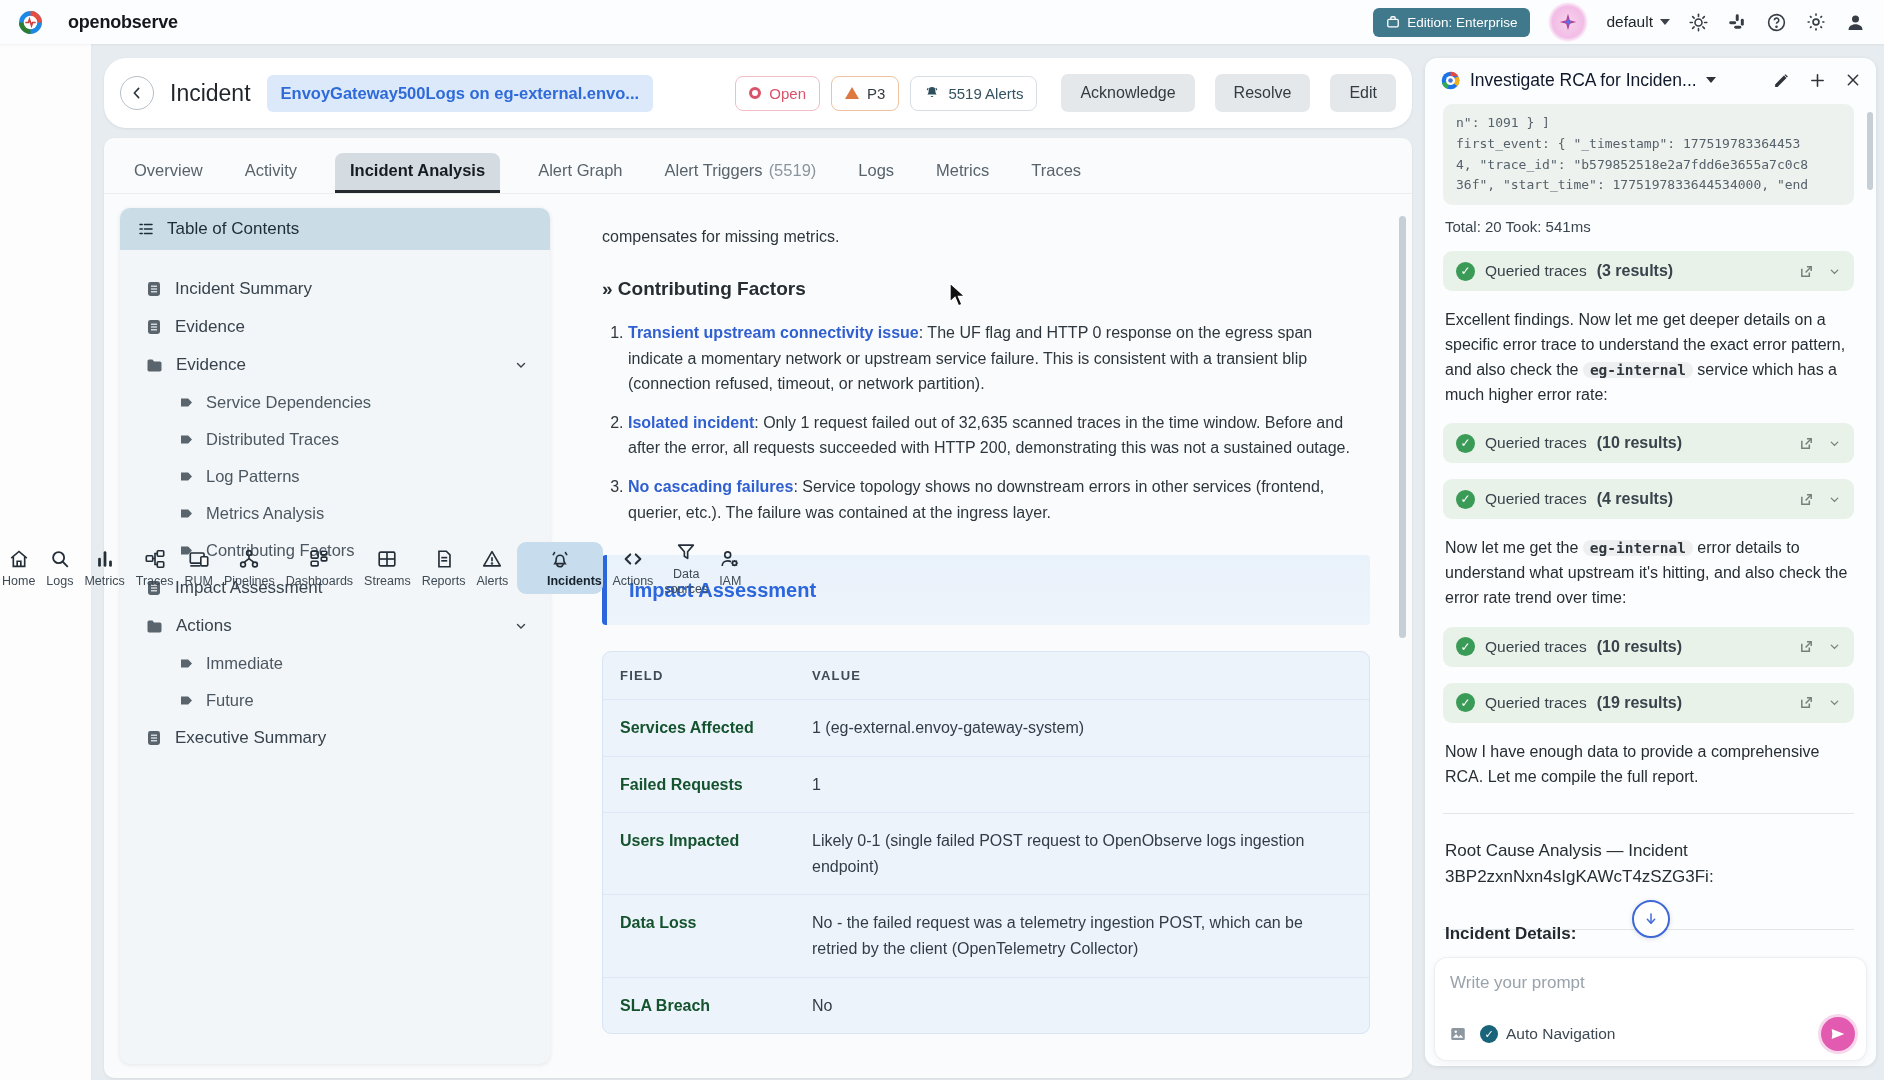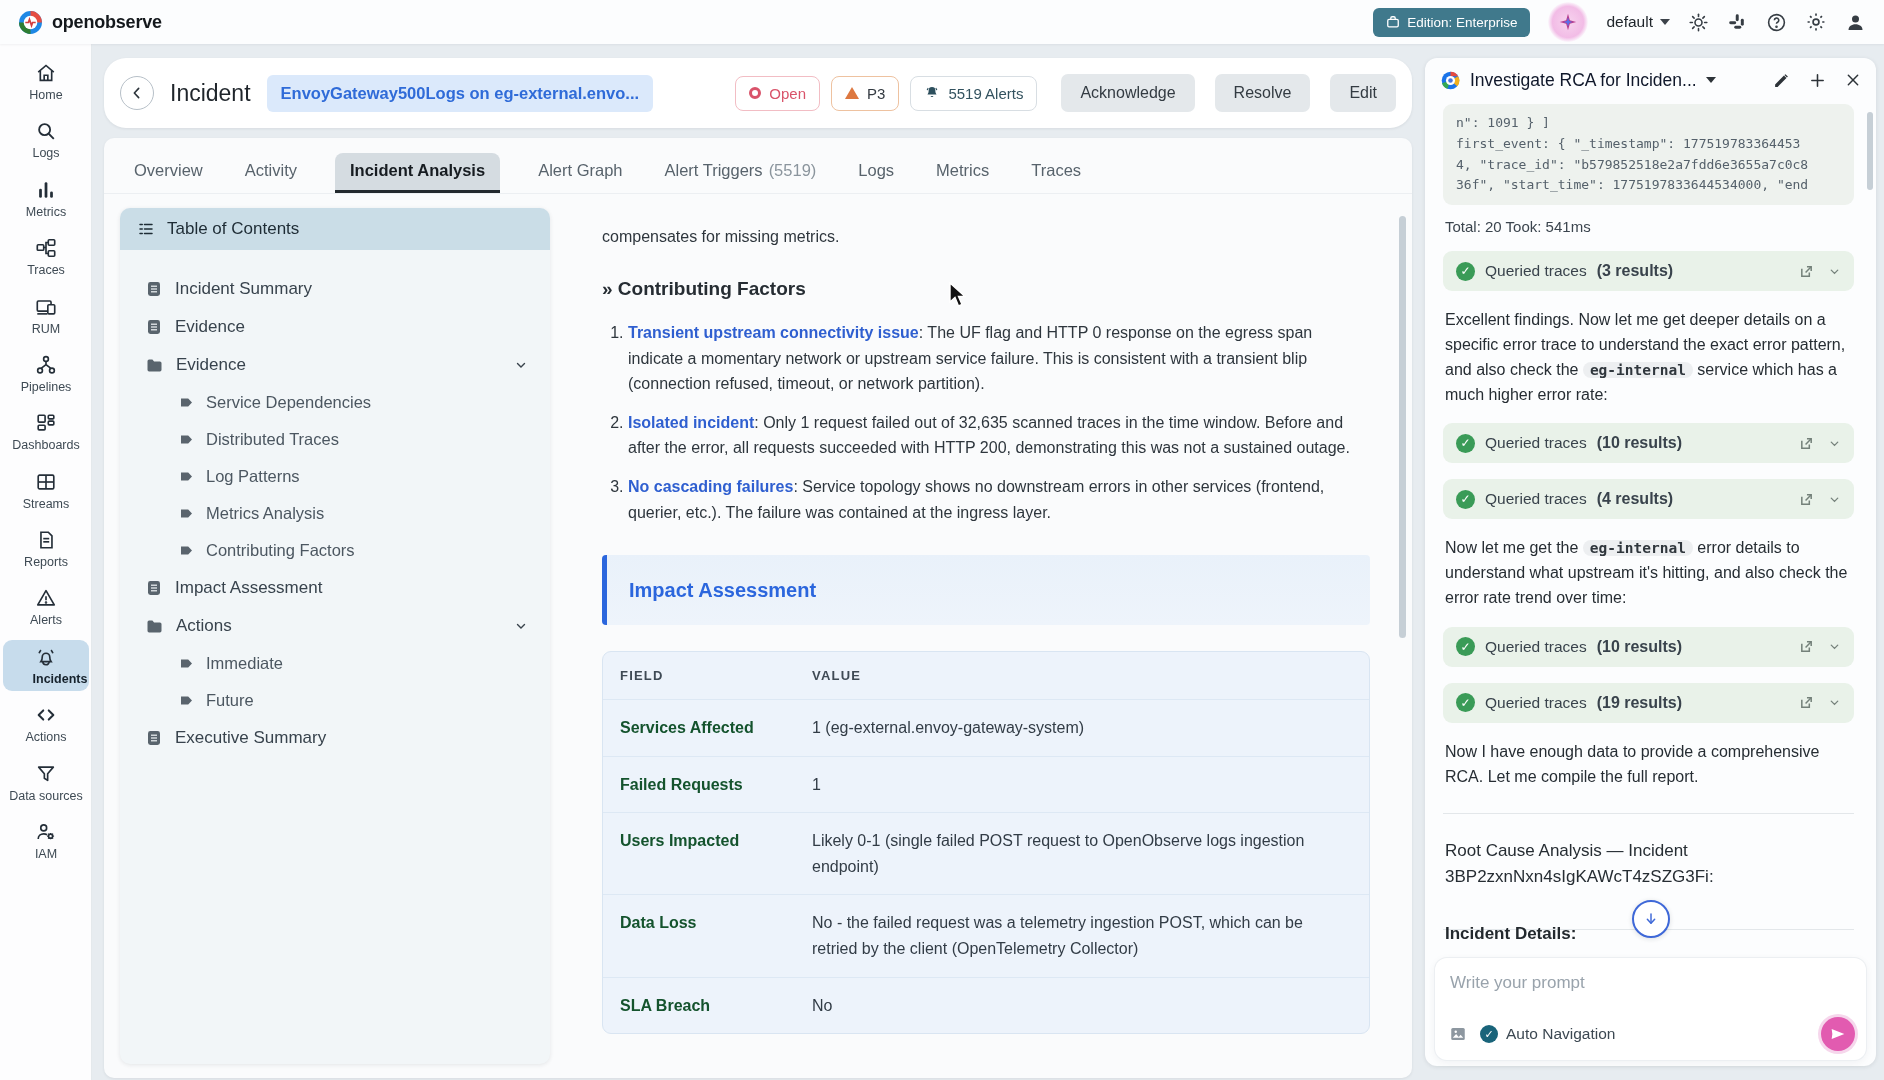--- a/index.html
+++ b/index.html
@@ -12,41 +12,41 @@
     color:#2d353c;
   }
   svg { display:block; }
 
   
   .topbar {
     position:absolute; left:0; top:0; right:0; height:44px;
     background:#fcfdfe; display:flex; align-items:center;
     padding:0 18px; z-index:6; box-shadow:0 1px 2px rgba(30,40,50,.06);
   }
-  .brand-wrap { display:flex; align-items:center; gap:9px;justify-content:center; }
+  .brand-wrap { display:flex; align-items:center; gap:25px;justify-content:center; }
   .brand { font-size:18px; font-weight:700; color:#14181c; letter-spacing:-.2px; }
   .topbar-right { margin-left:auto; display:flex; align-items:center; gap:18px; }
   .edition-badge {
     background:#40798c; color:#fff; font-size:13.5px; font-weight:500;
     padding:7px 13px; border-radius:6px; display:flex; align-items:center; gap:7px;
   }
   .sparkle-wrap {
     width:40px; height:40px; border-radius:50%;
     background:radial-gradient(circle,#f7d4ee 0%,#f2bce6 55%, rgba(242,188,230,0) 72%);
     display:flex; align-items:center; justify-content:center;
   }
   .org-select { display:flex; align-items:center; gap:7px; font-size:15.5px; color:#20262c; }
   .caret { width:0; height:0; border-left:5px solid transparent; border-right:5px solid transparent; border-top:6px solid #3c434a; }
   .tb-icon { color:#363d44; }
 
   
   .sidebar {
     position:absolute; left:0; top:44px; width:92px; bottom:0;
     background:#fdfdfe; box-shadow:inset -1px 0 0 #e4e9ec;
-    display:flex; flex-direction:column; align-items:center; padding-top:12px; gap:7px; z-index:5;
+    display:flex; flex-direction:row; align-items:center; padding-top:12px; gap:7px; z-index:5;
   }
   .nav-item {
     width:86px; padding:6px 2px 5px; border-radius:9px;
     display:flex; flex-direction:column; align-items:center; gap:4px; cursor:pointer;
   }
   .nav-item svg { stroke:#242e38; }
   .nav-label { font-size:12.5px; color:#3e4a54; text-align:center; line-height:1.15; }
   .nav-item.active { background:#c7dcec; }
   .nav-item.active .nav-label { font-weight:700; color:#16222c;margin-left:28px; }
 

